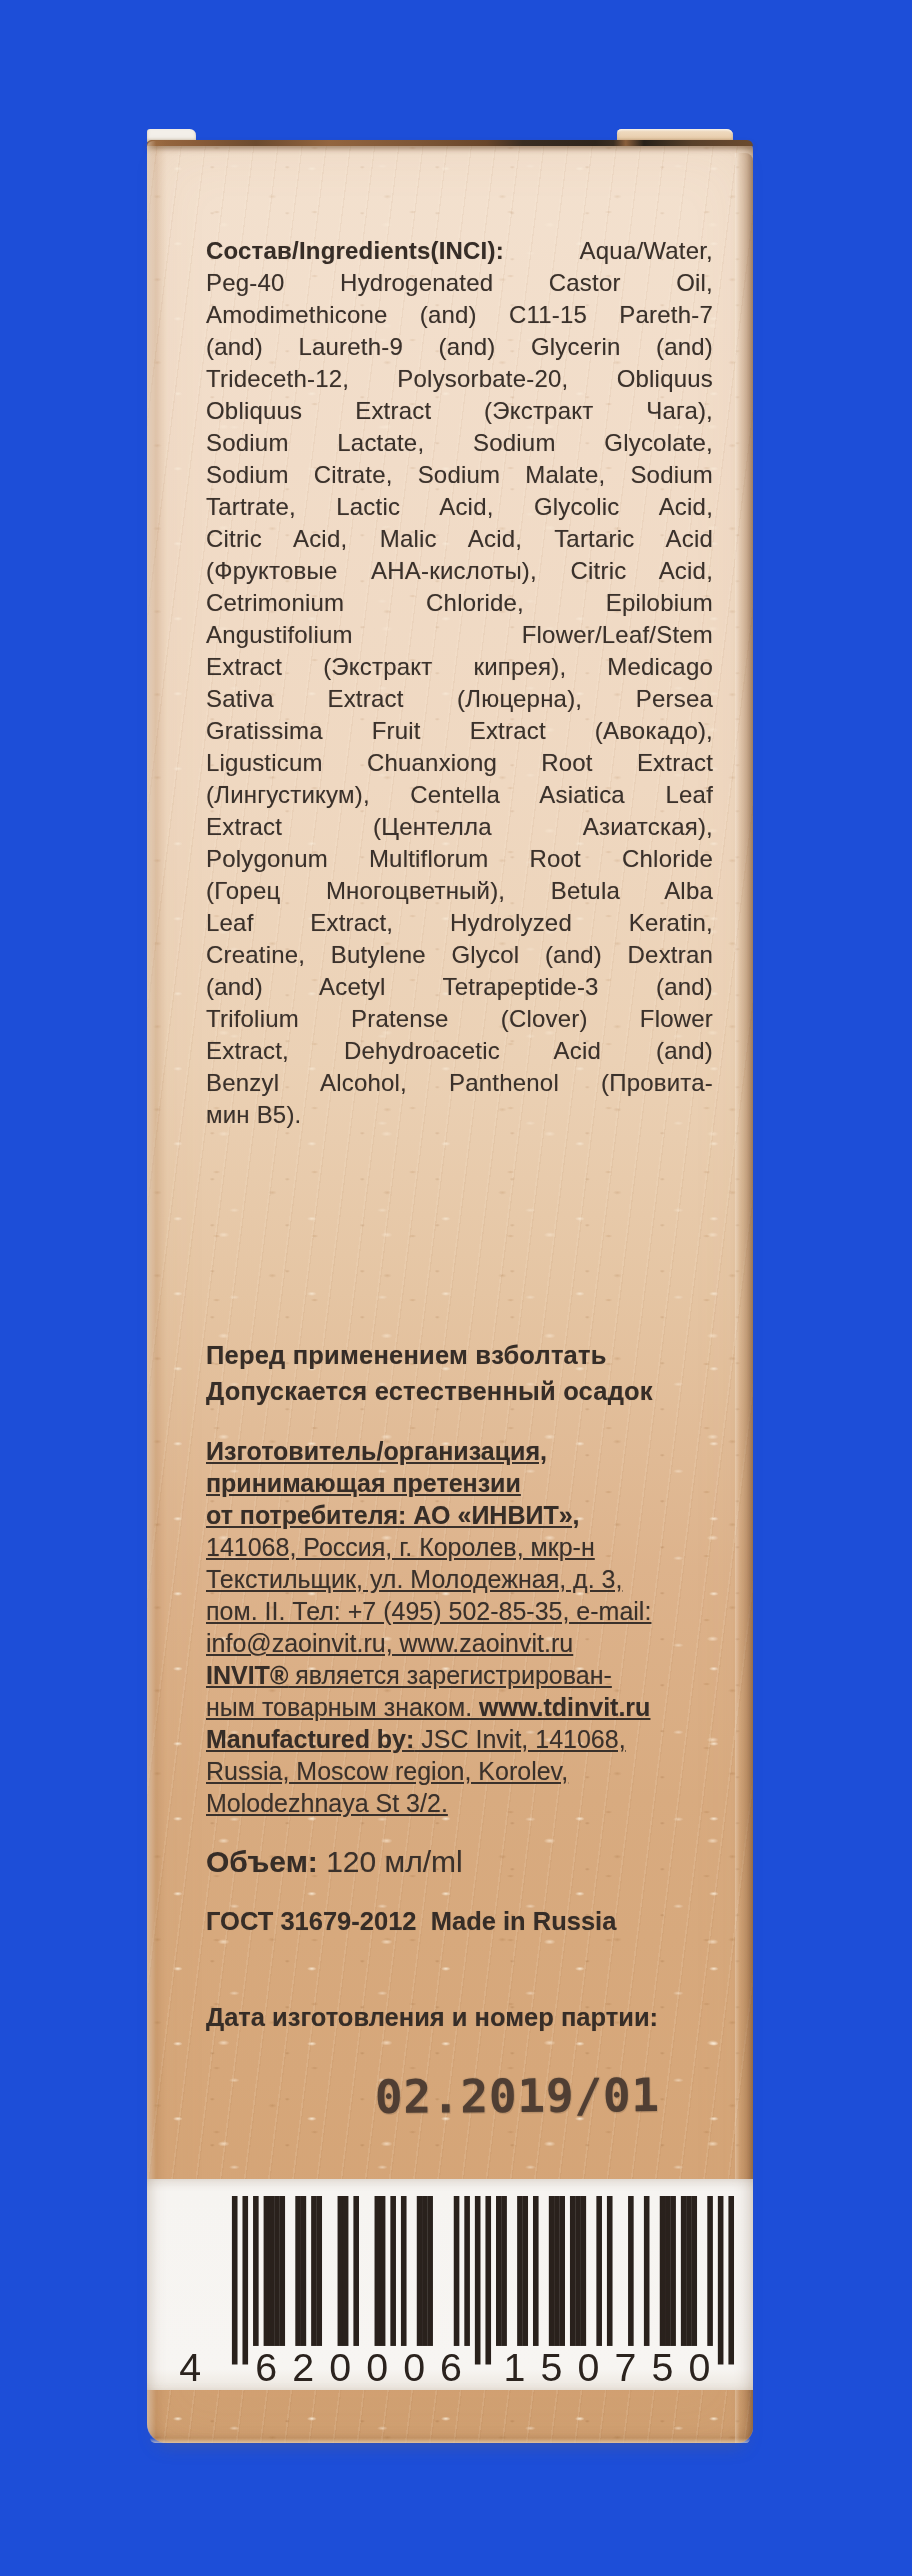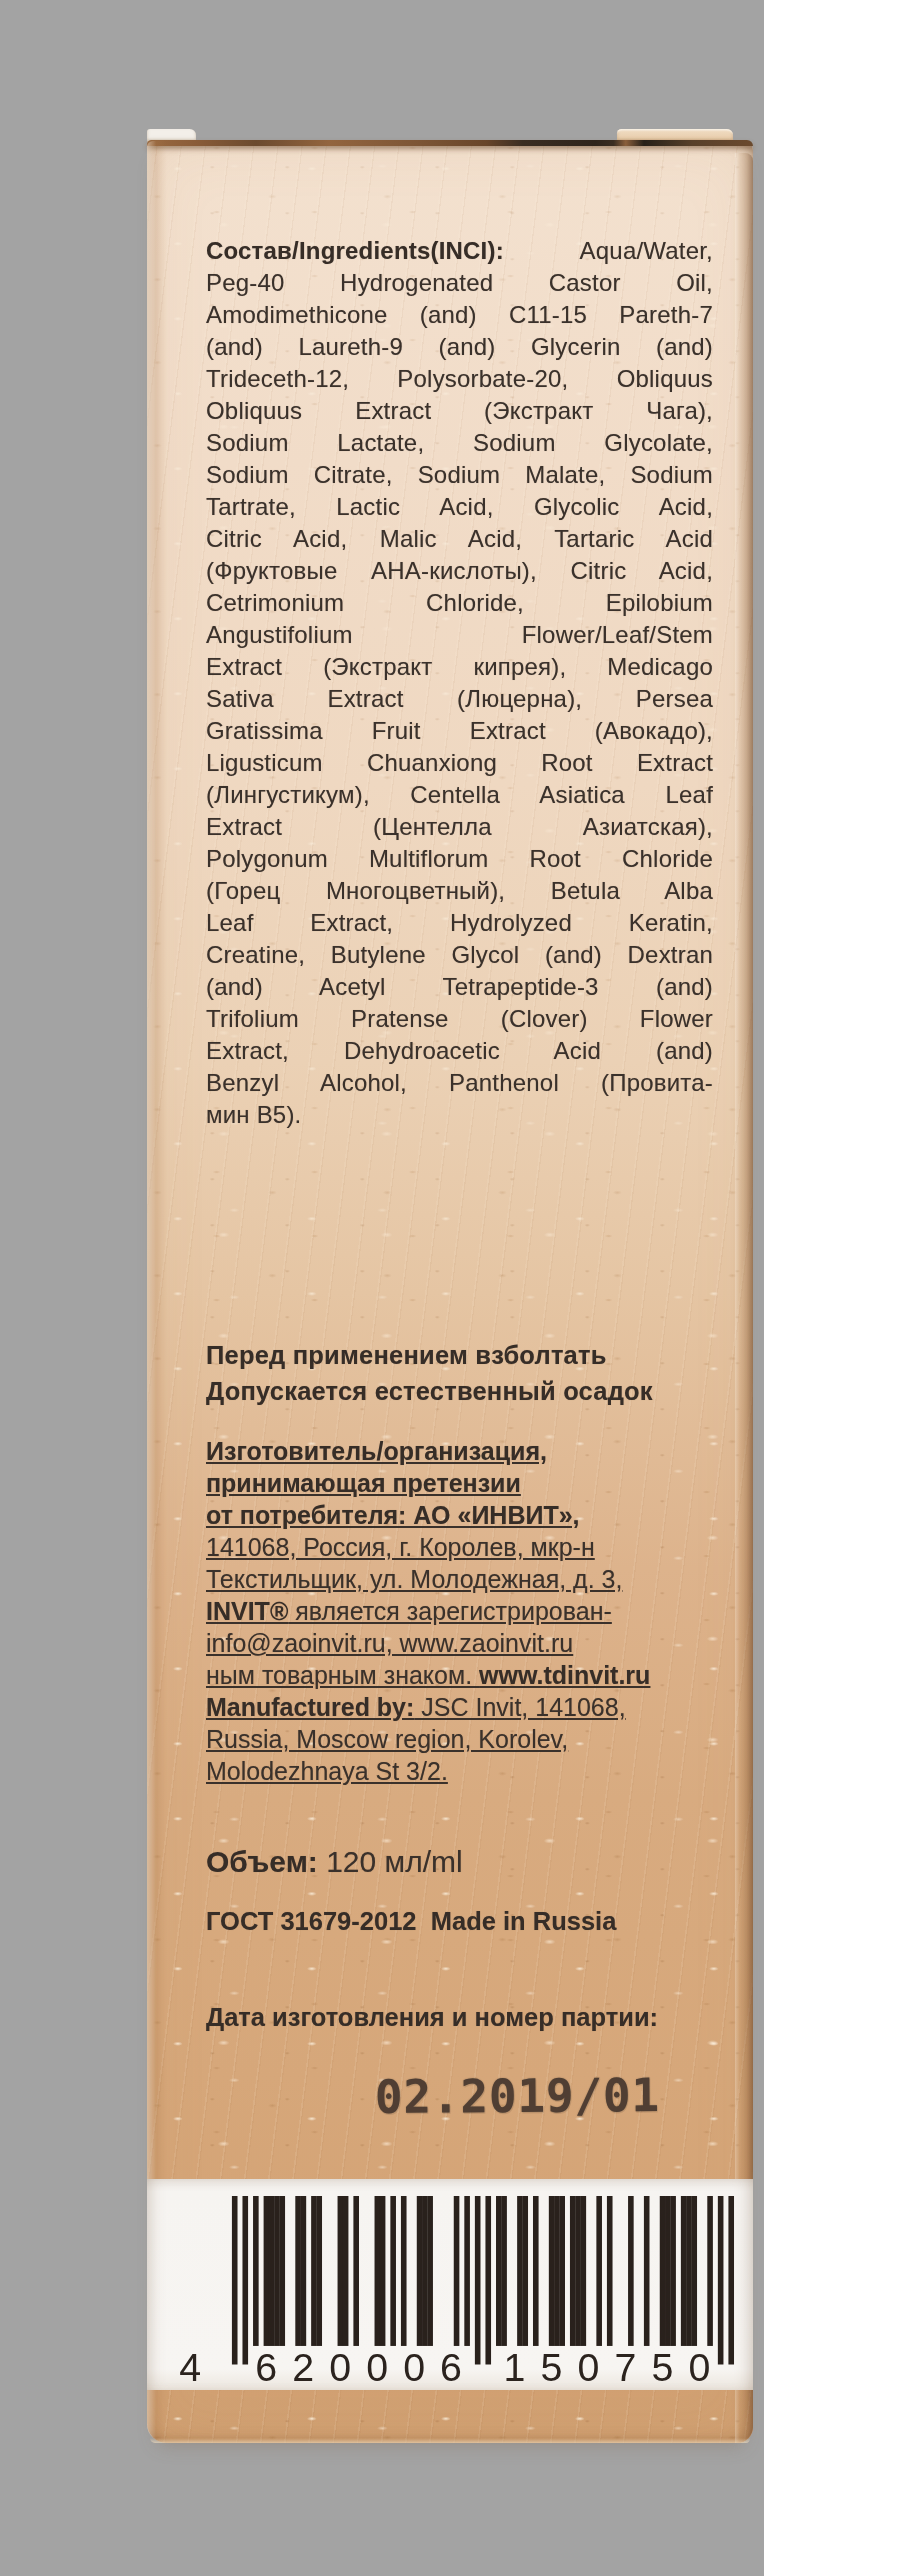--- a/index.html
+++ b/index.html
@@ -1,16 +1,16 @@
 <!DOCTYPE html>
 <html style="font-size:12.4px"><head>
 <meta charset="utf-8">
 <style>
   html,body{margin:0;padding:0;background:#ffffff;}
-  .stage{position:relative;width:764px;height:2576px;background:#a3a3a3;overflow:hidden;
+  .stage{position:relative;width:912px;height:2576px;background:#1d4ed8;overflow:hidden;
          font-family:"Liberation Sans",sans-serif;}
   
   .box{position:absolute;left:147px;top:141px;width:606px;height:2302px;
        border-radius:6.2px 9.3px 15.4px 20px;
        background:
          repeating-linear-gradient(97deg, rgba(255,243,226,0) 0 8.5px, rgba(255,243,226,.10) 8.5px 10px,
             rgba(150,100,58,.06) 10px 11.2px, rgba(255,243,226,0) 11.2px 24px),
          linear-gradient(180deg,#f3e1cf 0%,#f1dcc8 14%,#efd8c1 28%,#ebd1b5 40%,#e5c5a3 50%,
             #ddb38c 62%,#d8ab80 72%,#d6a77a 84%,#d3a274 94%,#d0a072 100%);
        box-shadow:
@@ -122,22 +122,23 @@
         <div class="line"><span class="b">Перед применением взболтать</span></div>
         <div class="line"><span class="b">Допускается естественный осадок</span></div>
       </section>
 
     <section class="txt manufacturer">
         <div class="line"><span class="b">Изготовитель/организация,</span></div>
         <div class="line"><span class="b">принимающая претензии</span></div>
         <div class="line"><span class="b">от потребителя: АО «ИНВИТ»,</span></div>
         <div class="line"><span>141068, Россия, г. Королев, мкр-н</span></div>
         <div class="line"><span>Текстильщик, ул. Молодежная, д. 3,</span></div>
+        <div class="line"><span>пом. II. Тел: +7 (495) 502-85-35, e-mail:</span></div>
+        <div class="line"><span>info@zaoinvit.ru, www.zaoinvit.ru</span></div>
         <div class="line"><span class="b">INVIT®</span><span> является зарегистрирован-</span></div>
-        <div class="line"><span>info@zaoinvit.ru, www.zaoinvit.ru</span></div>
         <div class="line"><span>ным товарным знаком. </span><span class="b">www.tdinvit.ru</span></div>
         <div class="line"><span class="b">Manufactured by:</span><span> JSC Invit, 141068,</span></div>
         <div class="line"><span>Russia, Moscow region, Korolev,</span></div>
         <div class="line"><span>Molodezhnaya St 3/2.</span></div>
       </section>
 
     <section class="txt volume">
         <div class="line"><span class="b">Объем:</span><span> 120 мл/ml</span></div>
       </section>
 

